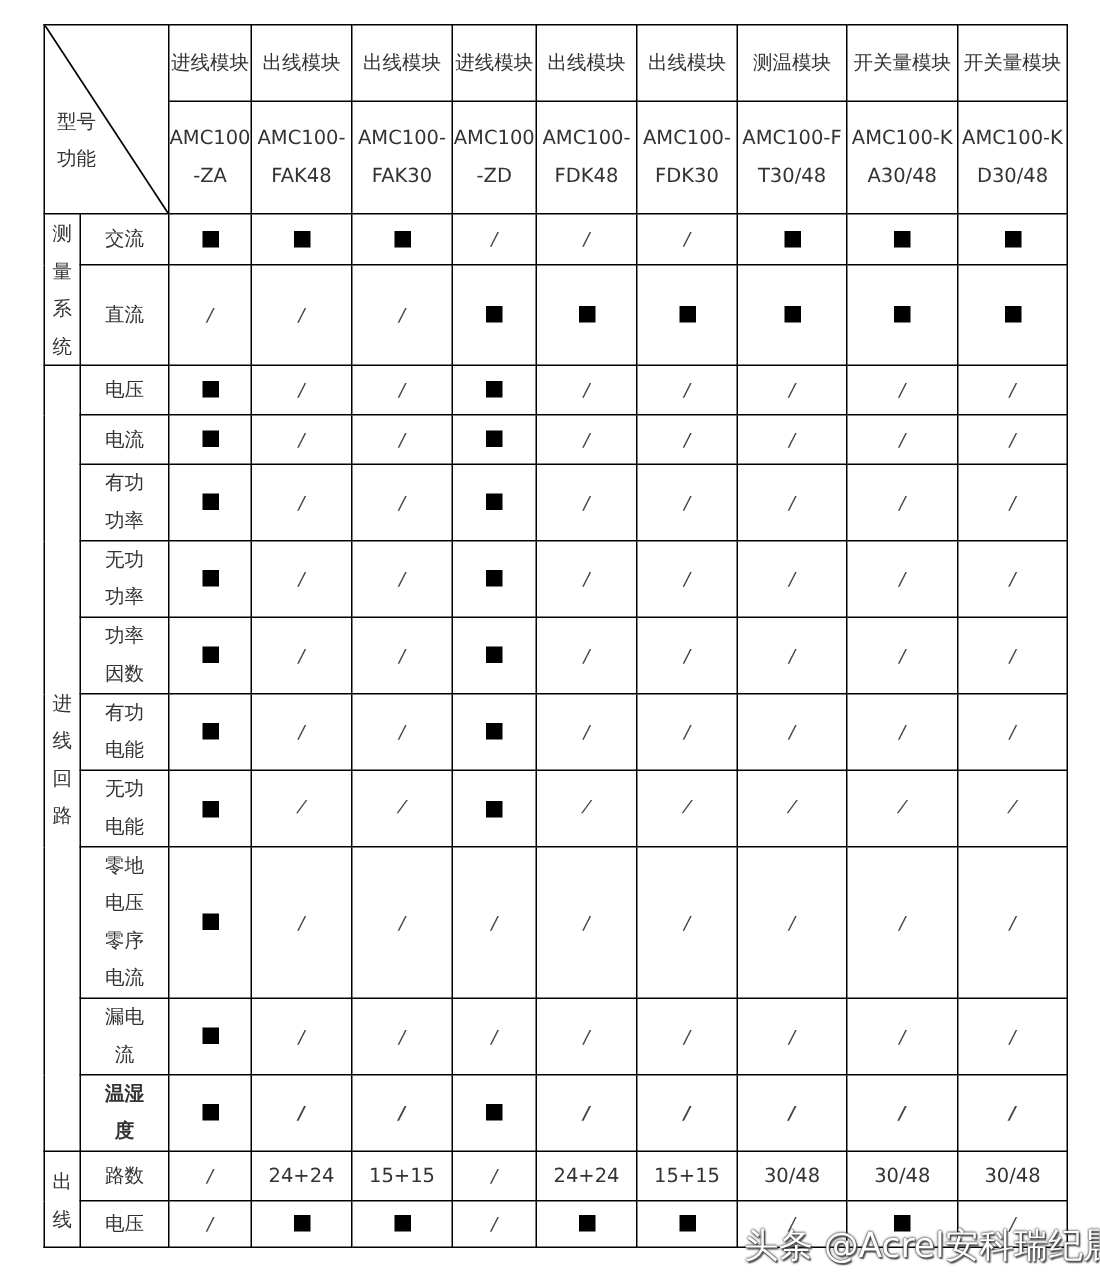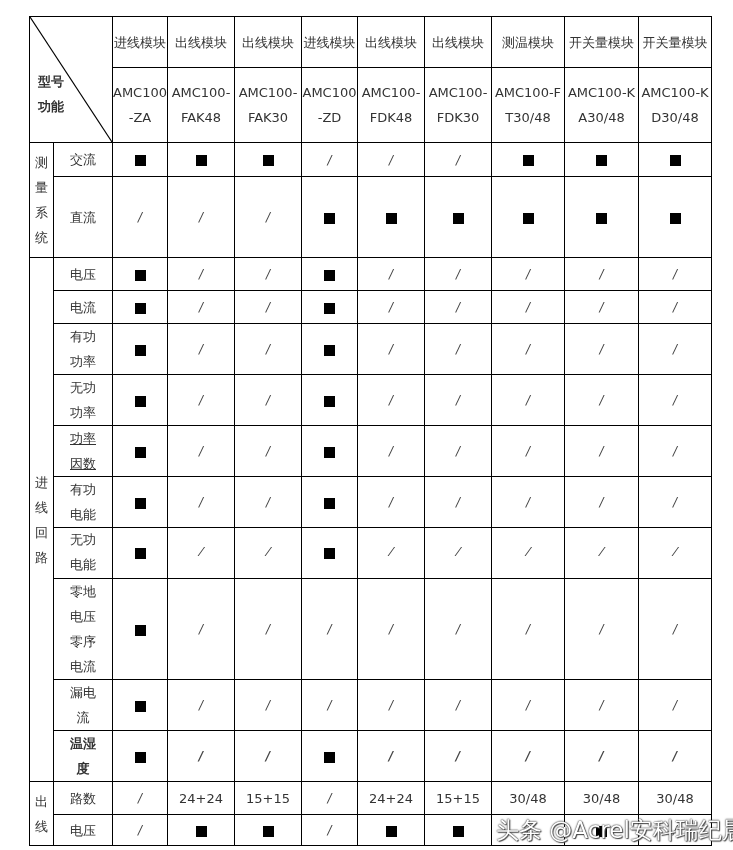--- a/index.html
+++ b/index.html
@@ -10,21 +10,21 @@
     border-collapse: collapse; table-layout: fixed;
     width: 682px;
   }
   table.spec td {
     border: 1.5px solid #000;
     text-align: center; vertical-align: middle;
     font-size: 13px; line-height: 25px; padding: 0;
     color: #333;
     word-break: break-all;
   }
-  td.diag { position: relative; text-align: left; font-weight: bold; }
+  td.diag { position: relative; text-align: left; }
   td.diag svg { position: absolute; left: 0; top: 0; width: 100%; height: 100%; }
   td.diag .diag-label { position: absolute; left: 8px; top: 52px; line-height: 25px; font-size: 13px; }
   td.section { font-size: 13px; line-height: 25px; padding: 0 2px; font-family: Liberation Serif, serif; }
   .sq { display: inline-block; width: 11px; height: 11px; background: #000; vertical-align: middle; }
   .na { font-size: 12px; color: #444; font-style: italic; }
   .watermark {
     position: absolute; left: 496px; top: 815px;
     font-size: 23px; color: #fff;
     text-shadow: 0 0 2px #333, 0 0 1px #333, 1px 1px 1px #555;
     white-space: nowrap;
@@ -85,21 +85,21 @@
         <td><span class="sq"></span></td>
         <td><span class="sq"></span></td>
         <td><span class="sq"></span></td>
         <td><span class="na">/</span></td>
         <td><span class="na">/</span></td>
         <td><span class="na">/</span></td>
         <td><span class="sq"></span></td>
         <td><span class="sq"></span></td>
         <td><span class="sq"></span></td>
       </tr>
-      <tr style="height: 81px;">
+      <tr style="height: 67px;">
         <td style="padding: 0px 10px;">直流</td>
         <td><span class="na">/</span></td>
         <td><span class="na">/</span></td>
         <td><span class="na">/</span></td>
         <td><span class="sq"></span></td>
         <td><span class="sq"></span></td>
         <td><span class="sq"></span></td>
         <td><span class="sq"></span></td>
         <td><span class="sq"></span></td>
         <td><span class="sq"></span></td>
@@ -147,21 +147,21 @@
         <td><span class="na">/</span></td>
         <td><span class="na">/</span></td>
         <td><span class="sq"></span></td>
         <td><span class="na">/</span></td>
         <td><span class="na">/</span></td>
         <td><span class="na">/</span></td>
         <td><span class="na">/</span></td>
         <td><span class="na">/</span></td>
       </tr>
       <tr style="height: 51px;">
-        <td style="padding: 0px 10px; text-decoration: underline;">功率因数</td>
+        <td style="padding: 0px 10px;">功率因数</td>
         <td><span class="sq"></span></td>
         <td><span class="na">/</span></td>
         <td><span class="na">/</span></td>
         <td><span class="sq"></span></td>
         <td><span class="na">/</span></td>
         <td><span class="na">/</span></td>
         <td><span class="na">/</span></td>
         <td><span class="na">/</span></td>
         <td><span class="na">/</span></td>
       </tr>

